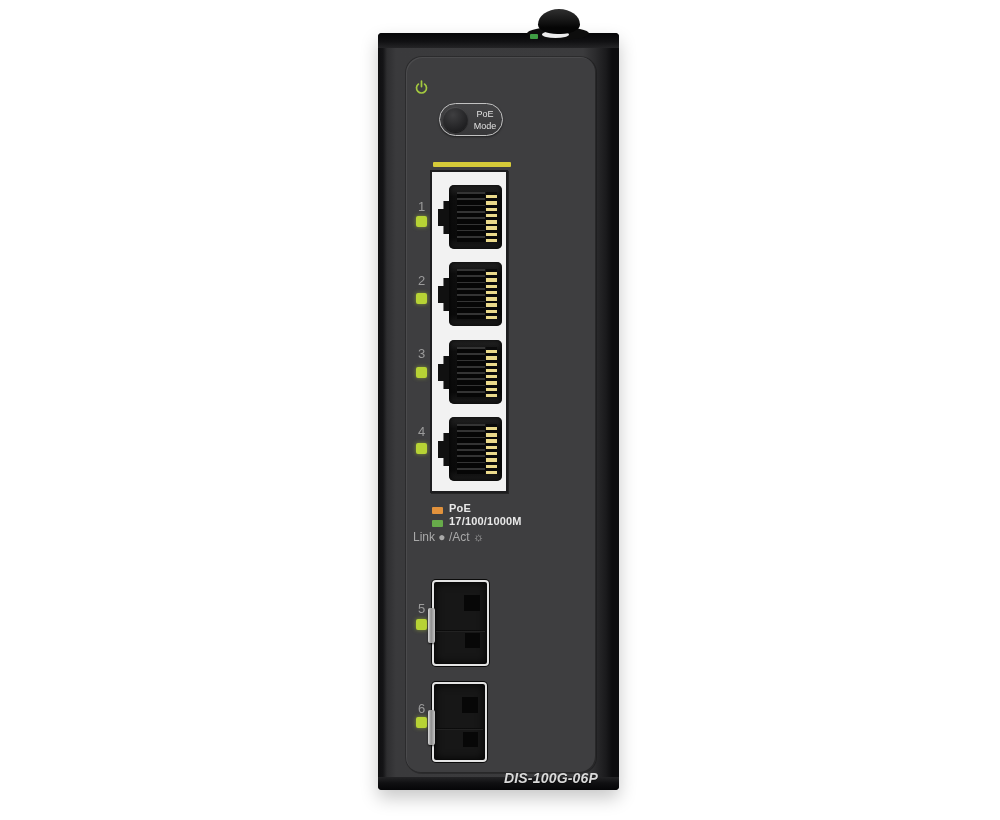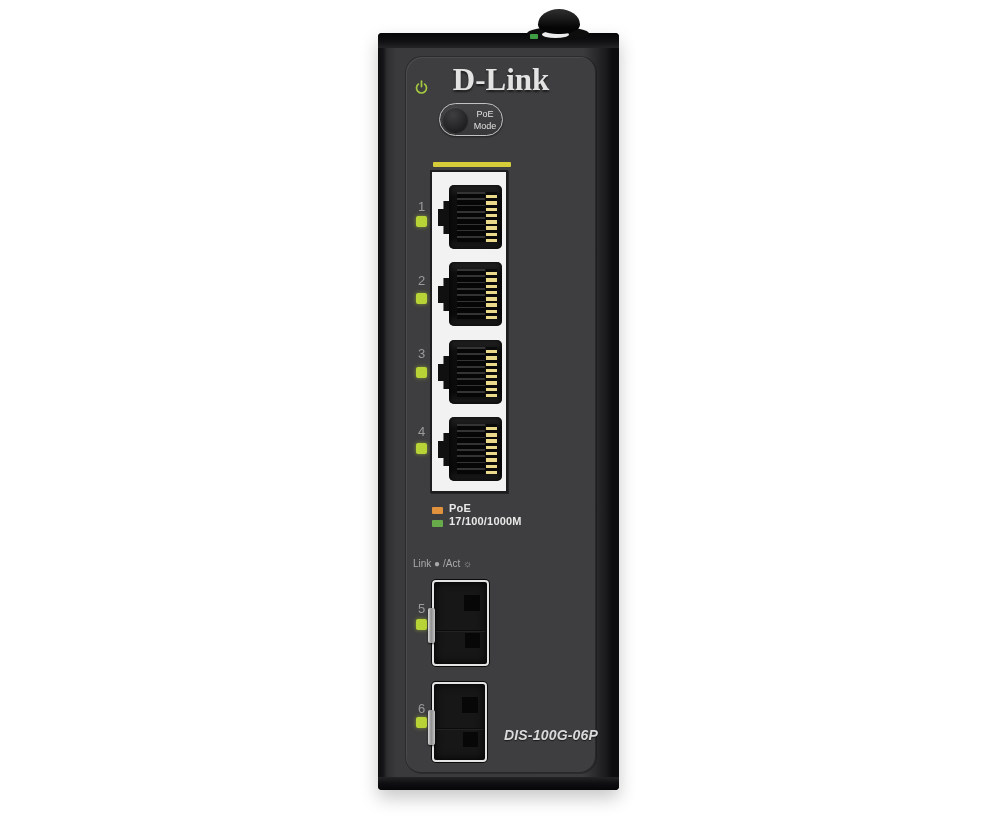--- a/index.html
+++ b/index.html
@@ -88,38 +88,38 @@
   
   .port-num { position:absolute; left:414px; width:15px; text-align:center;
     font-size:13px; color:#9b9b9b; }
   .led { position:absolute; left:416px; width:11px; height:11px; border-radius:2px;
     box-shadow:0 0 4px rgba(183,211,52,0.55); }
 
   
   .legend-swatch { position:absolute; left:432px; width:11px; height:7px; border-radius:1px; }
   .legend-label { position:absolute; left:449px; font-size:11px; color:#e8e8e8;
     font-weight:bold; letter-spacing:0.2px; }
-  .linkact { position:absolute; left:413px; top:558px; font-size:10px; color:#a9a9a9; }
+  .linkact { position:absolute; left:413px; top:530px; font-size:12px; color:#a9a9a9; }
 
   
   .sfp-cage { position:absolute; left:432px; width:57px; background:#171717;
     border:2px solid #e4e4e4; border-radius:4px;
     box-shadow:0 0 0 1px #0a0a0a, inset 0 0 0 1px #0a0a0a, inset 0 0 10px #000; }
   .sfp-seam { position:absolute; left:2px; right:2px; top:58%; height:2px;
     background:linear-gradient(180deg,#000,#2d2d2d); }
   .sfp-hole-top { position:absolute; right:7px; top:13px; width:16px; height:16px;
     background:#070707; }
   .sfp-hole-bottom { position:absolute; right:7px; top:60%; margin-top:2px;
     width:15px; height:15px; background:#070707; }
   .sfp-latch { position:absolute; left:-6px; top:26px; width:7px; height:35px;
     background:linear-gradient(90deg,#d9d9d9,#8e8e8e 45%,#c4c4c4);
     border-radius:2px; box-shadow:0 1px 2px rgba(0,0,0,0.7); }
 
   
-  .model { position:absolute; left:488px; top:727px; width:126px; text-align:center;
+  .model { position:absolute; left:488px; top:770px; width:126px; text-align:center;
     font-style:italic; font-weight:bold; font-size:14px; letter-spacing:0.2px;
     color:#dadada; text-shadow:0 1px 1px rgba(0,0,0,0.6); }
 </style>
 </head>
 <body>
 
 <div class="stage">
 
   <div class="device">
     <div class="edge-top"></div>
@@ -135,21 +135,20 @@
 
   <div class="panel"></div>
 
   <div class="power-led">
     <svg width="13" height="15" viewBox="0 0 13 15">
       <path d="M3.4 4.1 A5 5 0 1 0 9.6 4.1" fill="none" stroke="#a4c93f" stroke-width="1.7" stroke-linecap="round"></path>
       <line x1="6.5" y1="1" x2="6.5" y2="6.6" stroke="#a4c93f" stroke-width="1.7" stroke-linecap="round"></line>
     </svg>
   </div>
 
-  <div class="brand">D-Link</div>
 
   <div class="poe-btn">
     <div class="poe-btn-circle"></div>
     <div class="poe-btn-text">
       <div>PoE</div>
       <div>Mode</div>
     </div>
   </div>
 
   <div class="accent-bar"></div>

